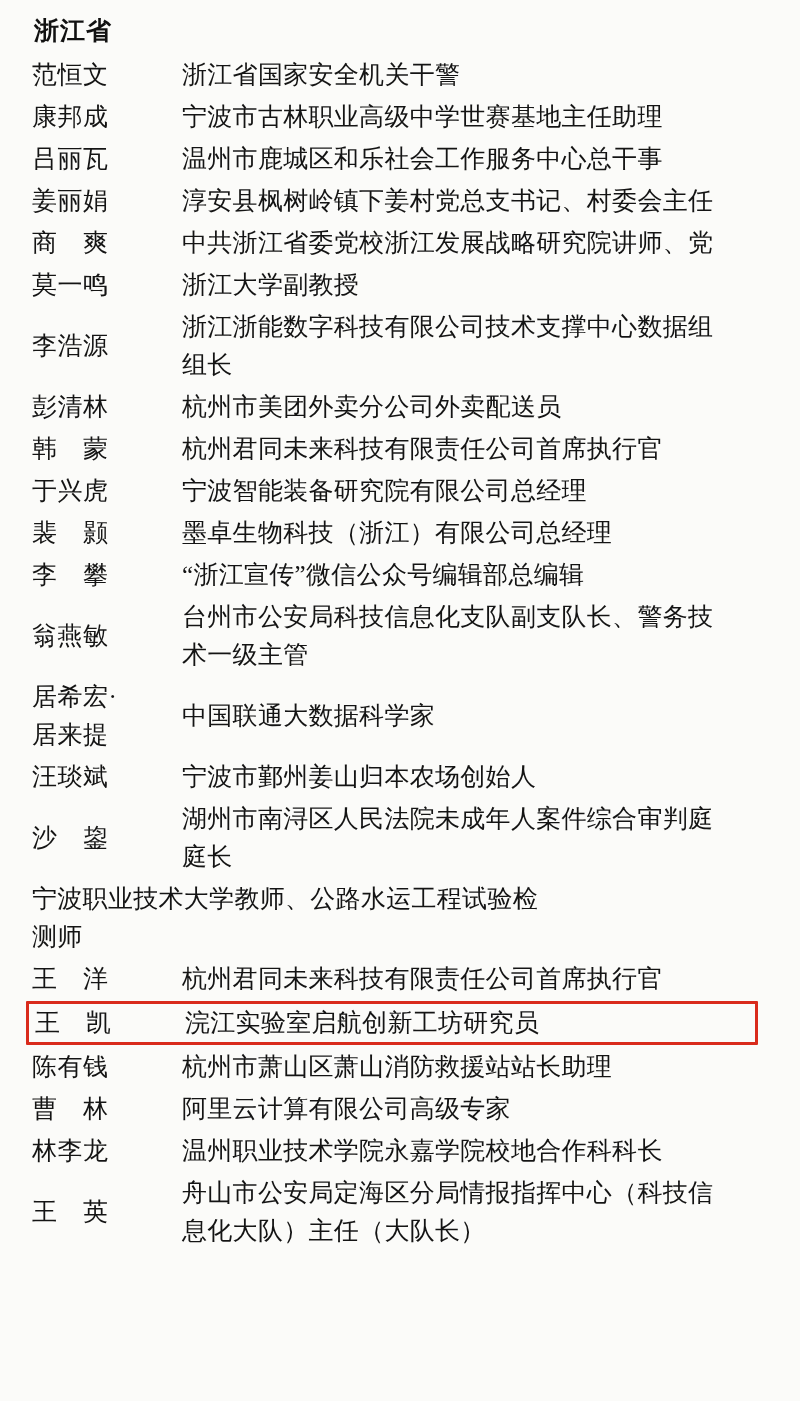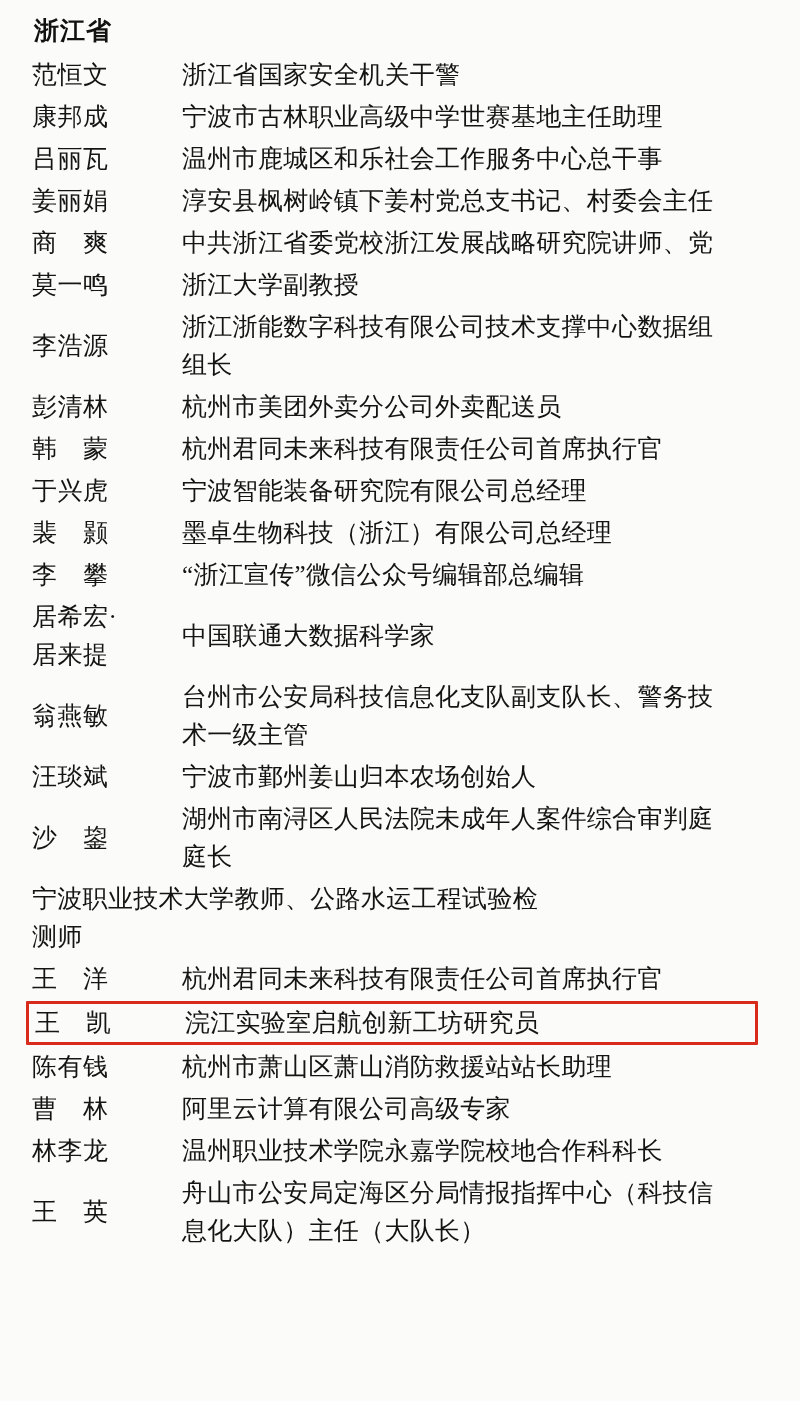--- a/index.html
+++ b/index.html
@@ -167,33 +167,33 @@
       <div class="entry">
         <div class="entry-inner">
           <div class="name">李　攀</div>
           <div class="desc">
             <span class="line">“浙江宣传”微信公众号编辑部总编辑</span>
           </div>
         </div>
       </div>
       <div class="entry">
         <div class="entry-inner">
+          <div class="name">翁燕敏</div>
+          <div class="desc">
+            <span class="line">台州市公安局科技信息化支队副支队长、警务技</span>
+            <span class="line">术一级主管</span>
+          </div>
+        </div>
+      </div>
+      <div class="entry">
+        <div class="entry-inner">
           <div class="name">居希宏·
 居来提</div>
           <div class="desc">
             <span class="line">中国联通大数据科学家</span>
-          </div>
-        </div>
-      </div>
-      <div class="entry">
-        <div class="entry-inner">
-          <div class="name">翁燕敏</div>
-          <div class="desc">
-            <span class="line">台州市公安局科技信息化支队副支队长、警务技</span>
-            <span class="line">术一级主管</span>
           </div>
         </div>
       </div>
       <div class="entry">
         <div class="entry-inner">
           <div class="name">汪琰斌</div>
           <div class="desc">
             <span class="line">宁波市鄞州姜山归本农场创始人</span>
           </div>
         </div>

